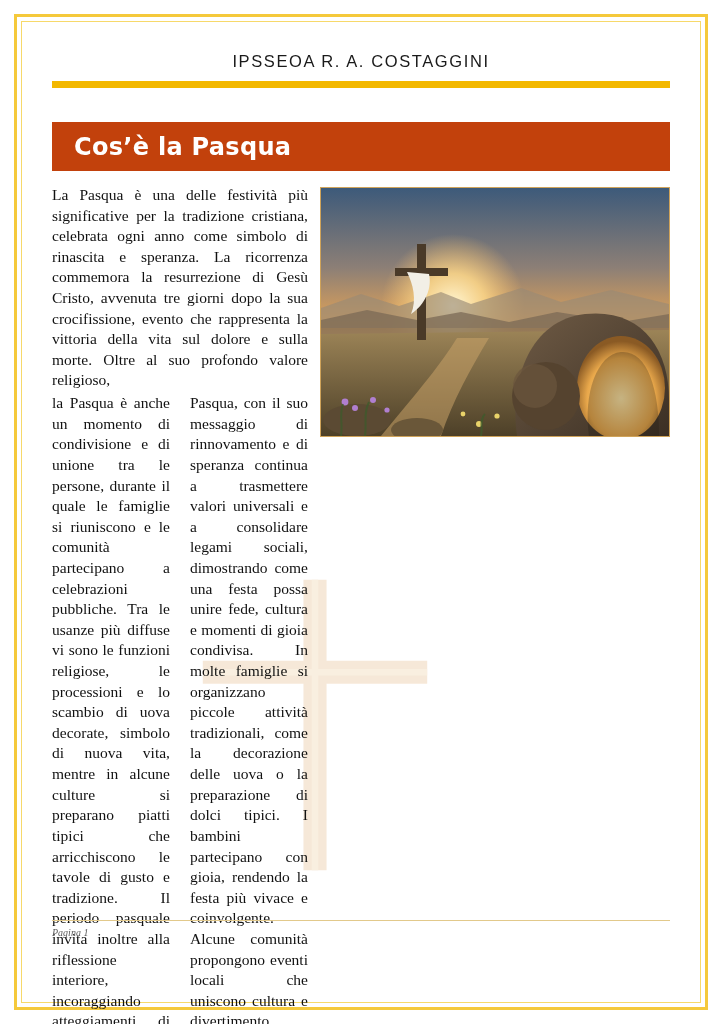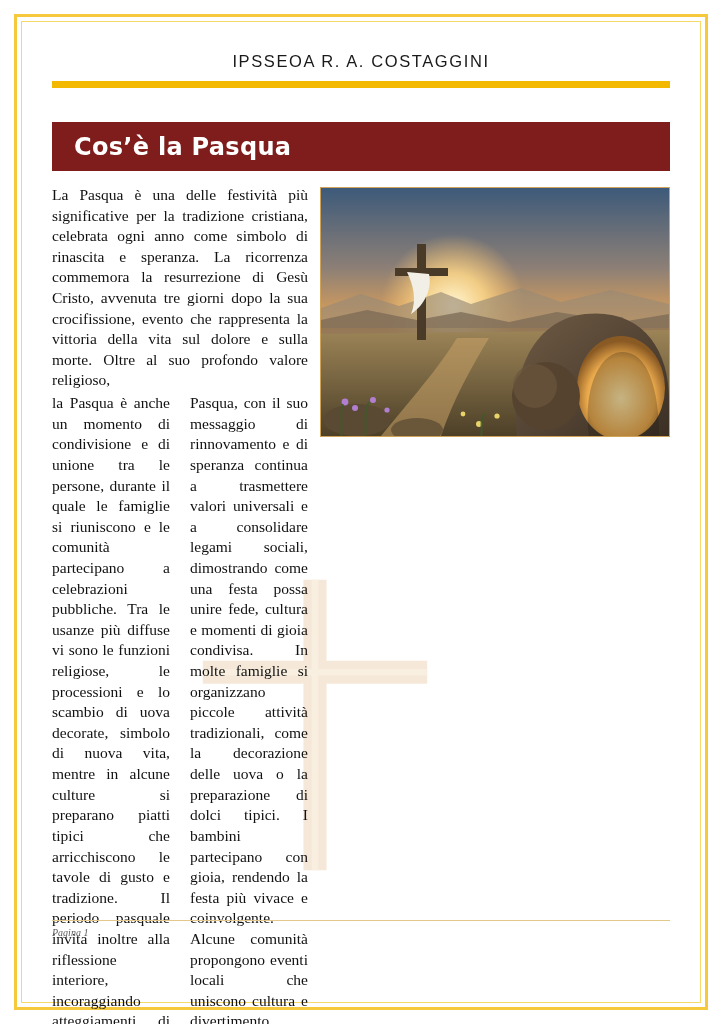--- a/index.html
+++ b/index.html
@@ -109,21 +109,21 @@
     opacity: 0.22;
     pointer-events: none;
   }
 
   
   .article {
     position: relative;
     margin-top: 34px;
   }
   .headline {
-    background: #7f1d1d;
+    background: #c2410c;
     height: 49px;
     display: flex;
     align-items: center;
     padding-left: 22px;
     box-sizing: border-box;
   }
   .headline span {
     font-family: "DejaVu Sans", sans-serif;
     font-weight: bold;
     font-size: 24px;

